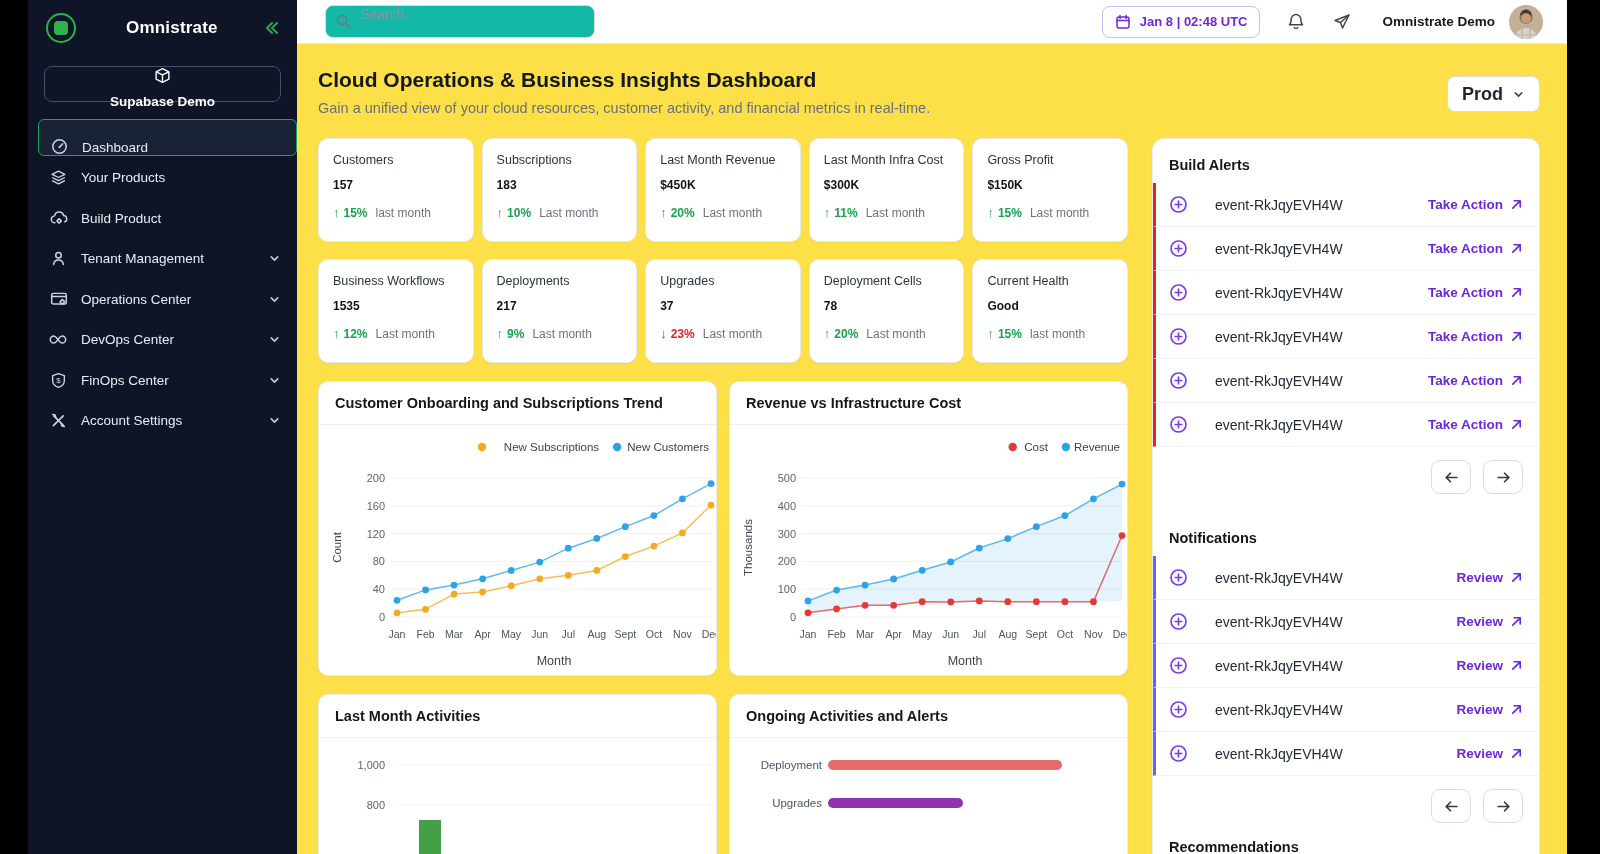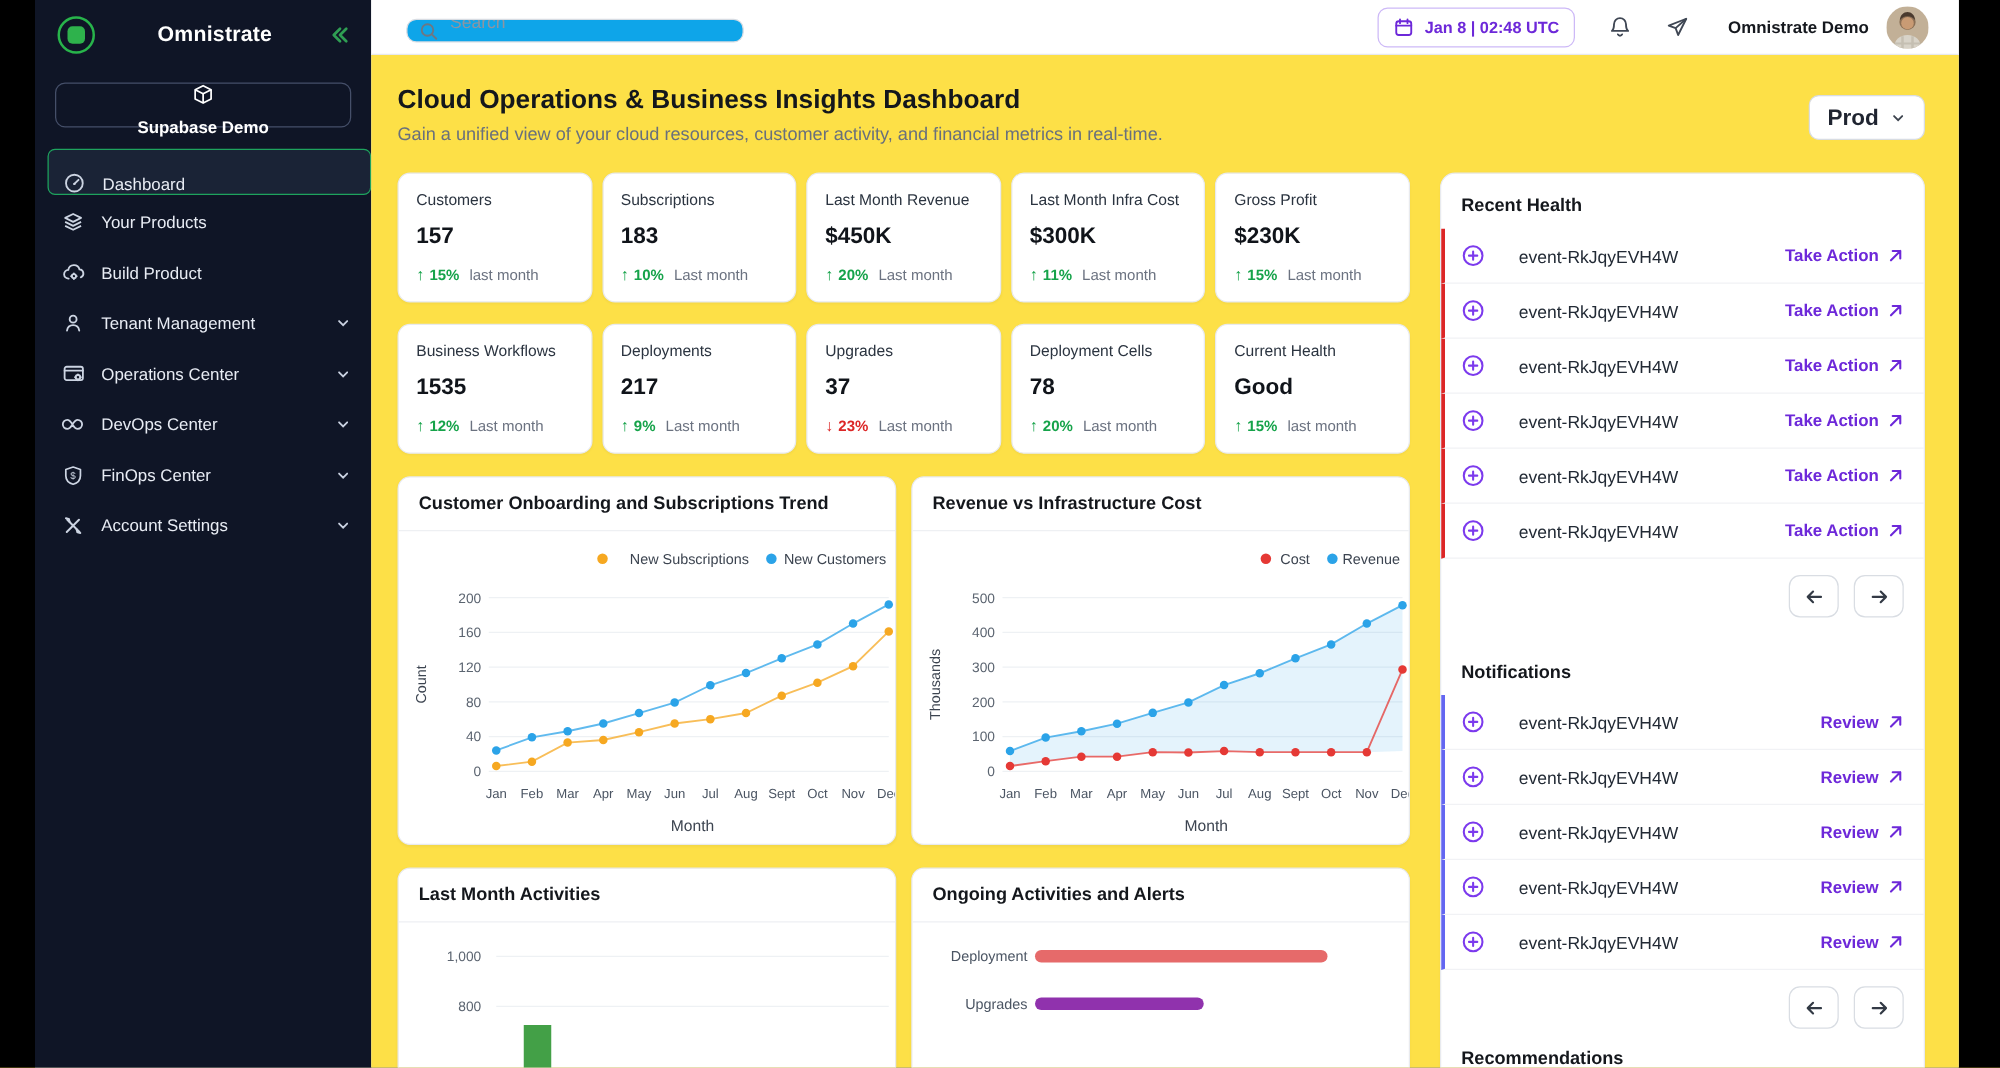--- a/index.html
+++ b/index.html
@@ -28,22 +28,22 @@
   .nav-item .nav-chevron { margin-left:auto; color:#c9d1e0; display:flex; }
   .nav-item.active { background:#1a2336; border:1px solid #1ea35e; border-radius:6px;
     margin-left:10px; padding-left:11px;align-items:flex-end; }
 
   
   .main { flex:1; display:flex; flex-direction:column; min-width:0; }
   .topbar { height:44px; background:#fff; border-bottom:1px solid #e7e9ee;
     display:flex; align-items:center; padding:0 24px 0 28px; flex:0 0 44px; }
   .search-wrap { position:relative; width:270px; }
   .search-wrap .s-icon { position:absolute; left:10px; top:8px; color:#6f7782; }
-  .search-input { width:270px; height:19px; border:1px solid #d8dce2; border-radius:8px;
-    padding:0 10px 16px 34px; font-size:14px; color:#333; outline:none; background:#0ea5e9;
+  .search-input { width:270px; height:33px; border:1px solid #d8dce2; border-radius:8px;
+    padding:0 10px 16px 34px; font-size:14px; color:#333; outline:none; background:#14b8a6;
     font-family:"Liberation Sans", sans-serif; }
   .search-input::placeholder { color:#8d95a1; }
   .tb-right { margin-left:auto; display:flex; align-items:center; }
   .date-pill { display:flex; align-items:center; gap:9px; border:1px solid #cdb9f7;
     border-radius:8px; padding:7px 12px; color:#6d28d9; font-weight:700; font-size:13px;
     cursor:pointer; background:#fff; }
   .icon-btn { color:#3f4754; display:flex; cursor:pointer; }
   .bell-btn { margin-left:26px; } .send-btn { margin-left:26px; }
   .user-name { margin-left:30px; font-size:13.5px; font-weight:700; color:#15181e; }
   .avatar { margin-left:14px; width:34px; height:34px; border-radius:50%; overflow:hidden;
@@ -57,21 +57,21 @@
   .env-btn { height:36px; padding:0 14px; border:1px solid #d8dce2; border-radius:8px;
     background:#fff; font-size:18px; font-weight:600; color:#1f2430; display:flex;
     align-items:center; gap:9px; margin-top:8px; cursor:pointer; }
   .columns { display:flex; gap:24px; margin-top:22px; }
   .left-col { flex:0 0 810px; width:810px; }
 
   .stats-grid { display:grid; grid-template-columns:repeat(5, 1fr); gap:17px 8px; }
   .stat-card { background:#fff; border:1px solid #e8eaee; border-radius:10px;
     padding:14px 14px; height:104px; box-shadow:0 1px 2px rgba(16,24,40,.04); }
   .stat-label { font-size:12.5px; color:#2b3440; font-weight:500; }
-  .stat-value { font-size:18px; font-weight:700; color:#10141a; margin-top:11px; }
+  .stat-value { font-size:12px; font-weight:700; color:#10141a; margin-top:11px; }
   .stat-delta { display:flex; align-items:center; gap:4px; margin-top:13px; font-size:12px; }
   .delta-arrow { font-weight:700; font-size:13px; }
   .delta-arrow.up, .delta-pct.up { color:#16a34a; }
   .delta-arrow.down, .delta-pct.down { color:#dc2626; }
   .delta-pct { font-weight:700; }
   .delta-period { color:#6b7280; margin-left:4px; }
 
   .charts-grid { display:grid; grid-template-columns:399px 399px; gap:18px 12px; margin-top:18px; }
   .chart-card { background:#fff; border:1px solid #e8eaee; border-radius:10px;
     overflow:hidden; height:295px; box-shadow:0 1px 2px rgba(16,24,40,.04); }
@@ -353,21 +353,21 @@
     <div class="stat-value">$300K</div>
     <div class="stat-delta">
       <span class="delta-arrow up">↑</span>
       <span class="delta-pct up">11%</span>
       <span class="delta-period">Last month</span>
     </div>
   </div>
 
   <div class="stat-card">
     <div class="stat-label">Gross Profit</div>
-    <div class="stat-value">$230K</div>
+    <div class="stat-value">$150K</div>
     <div class="stat-delta">
       <span class="delta-arrow up">↑</span>
       <span class="delta-pct up">15%</span>
       <span class="delta-period">Last month</span>
     </div>
   </div>
 
   <div class="stat-card">
     <div class="stat-label">Business Workflows</div>
     <div class="stat-value">1535</div>
@@ -568,21 +568,21 @@
                     <text x="92" y="69" text-anchor="end" font-size="11.5" fill="#4b5563" font-family="Liberation Sans, sans-serif">Upgrades</text>
                     <rect x="98" y="60" width="135" height="10" rx="5" fill="#9032ad"></rect>
                   </svg>
                 </div>
             </div>
           </div>
         </div>
 
         <div class="right-col">
           <div class="right-panel">
-            <div class="panel-heading">Recent Health</div>
+            <div class="panel-heading">Build Alerts</div>
             <div id="alert-rows">
   <div class="event-row">
     <span class="plus-icon">
       <svg width="19" height="19" viewBox="0 0 16 16" fill="none" stroke="currentColor" stroke-width="1.4" stroke-linecap="round">
                       <circle cx="8" cy="8" r="6.3"></circle>
                       <path d="M8 5.2v5.6M5.2 8h5.6"></path>
                     </svg>
     </span>
     <span class="event-id">event-RkJqyEVH4W</span>
     <a class="event-action">

